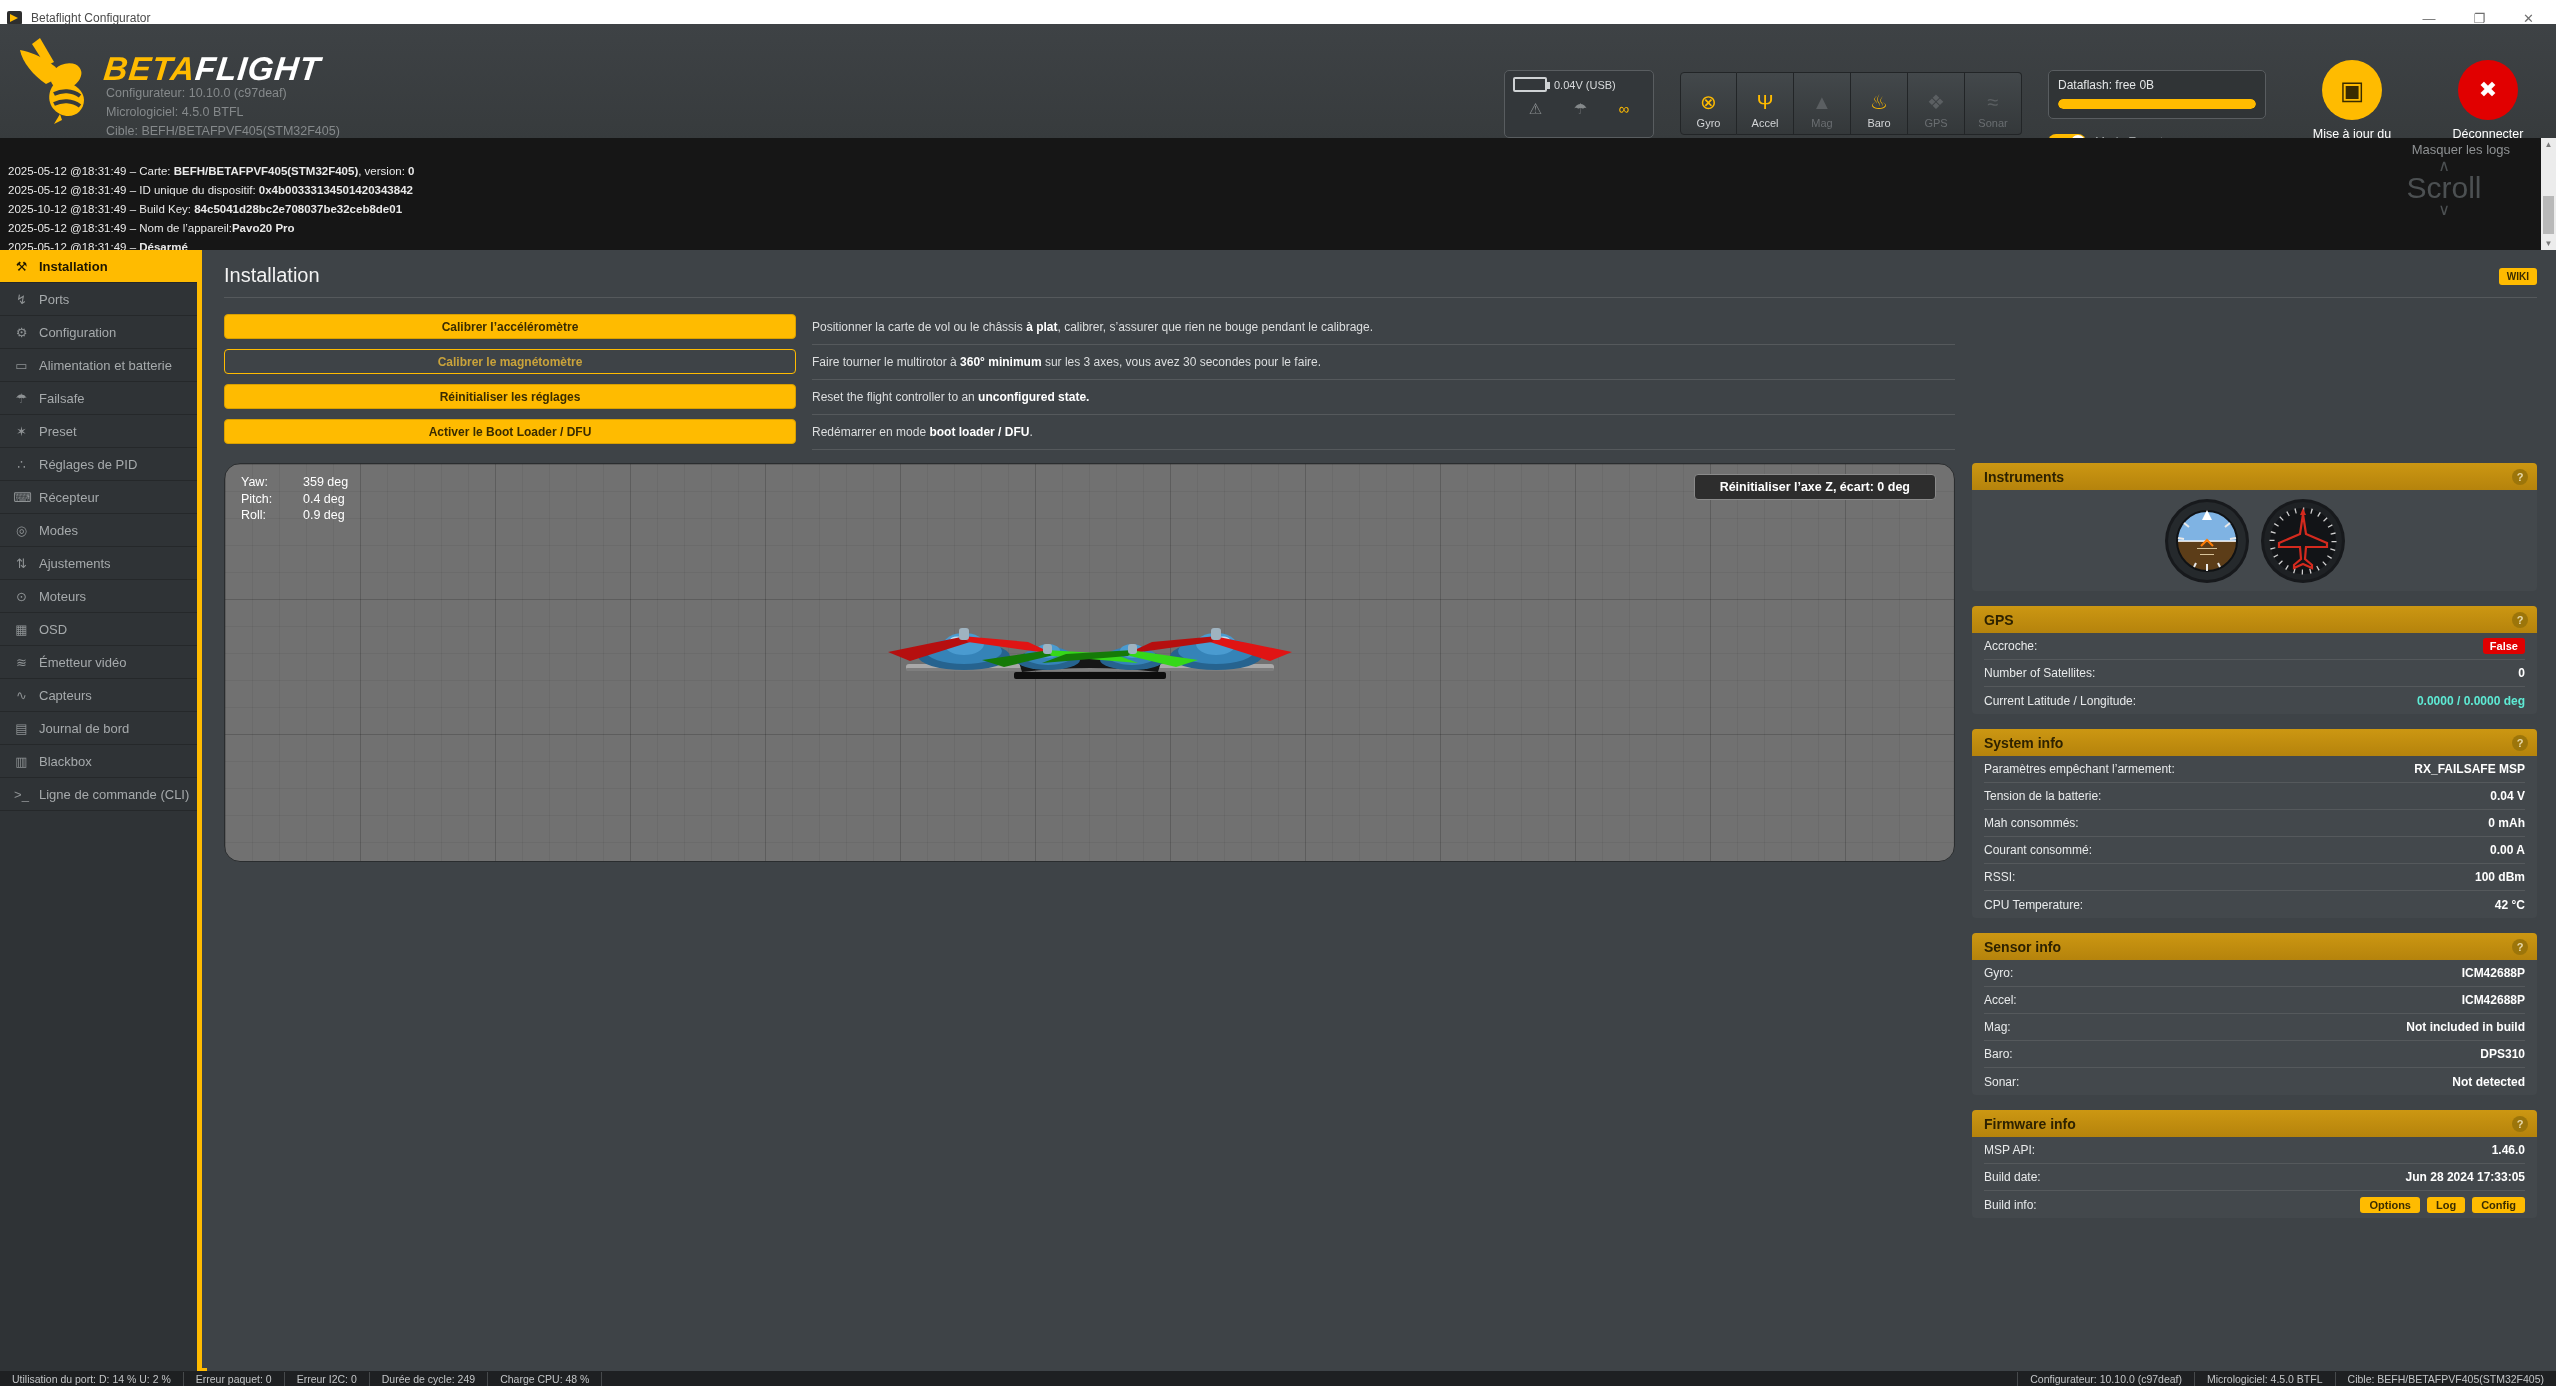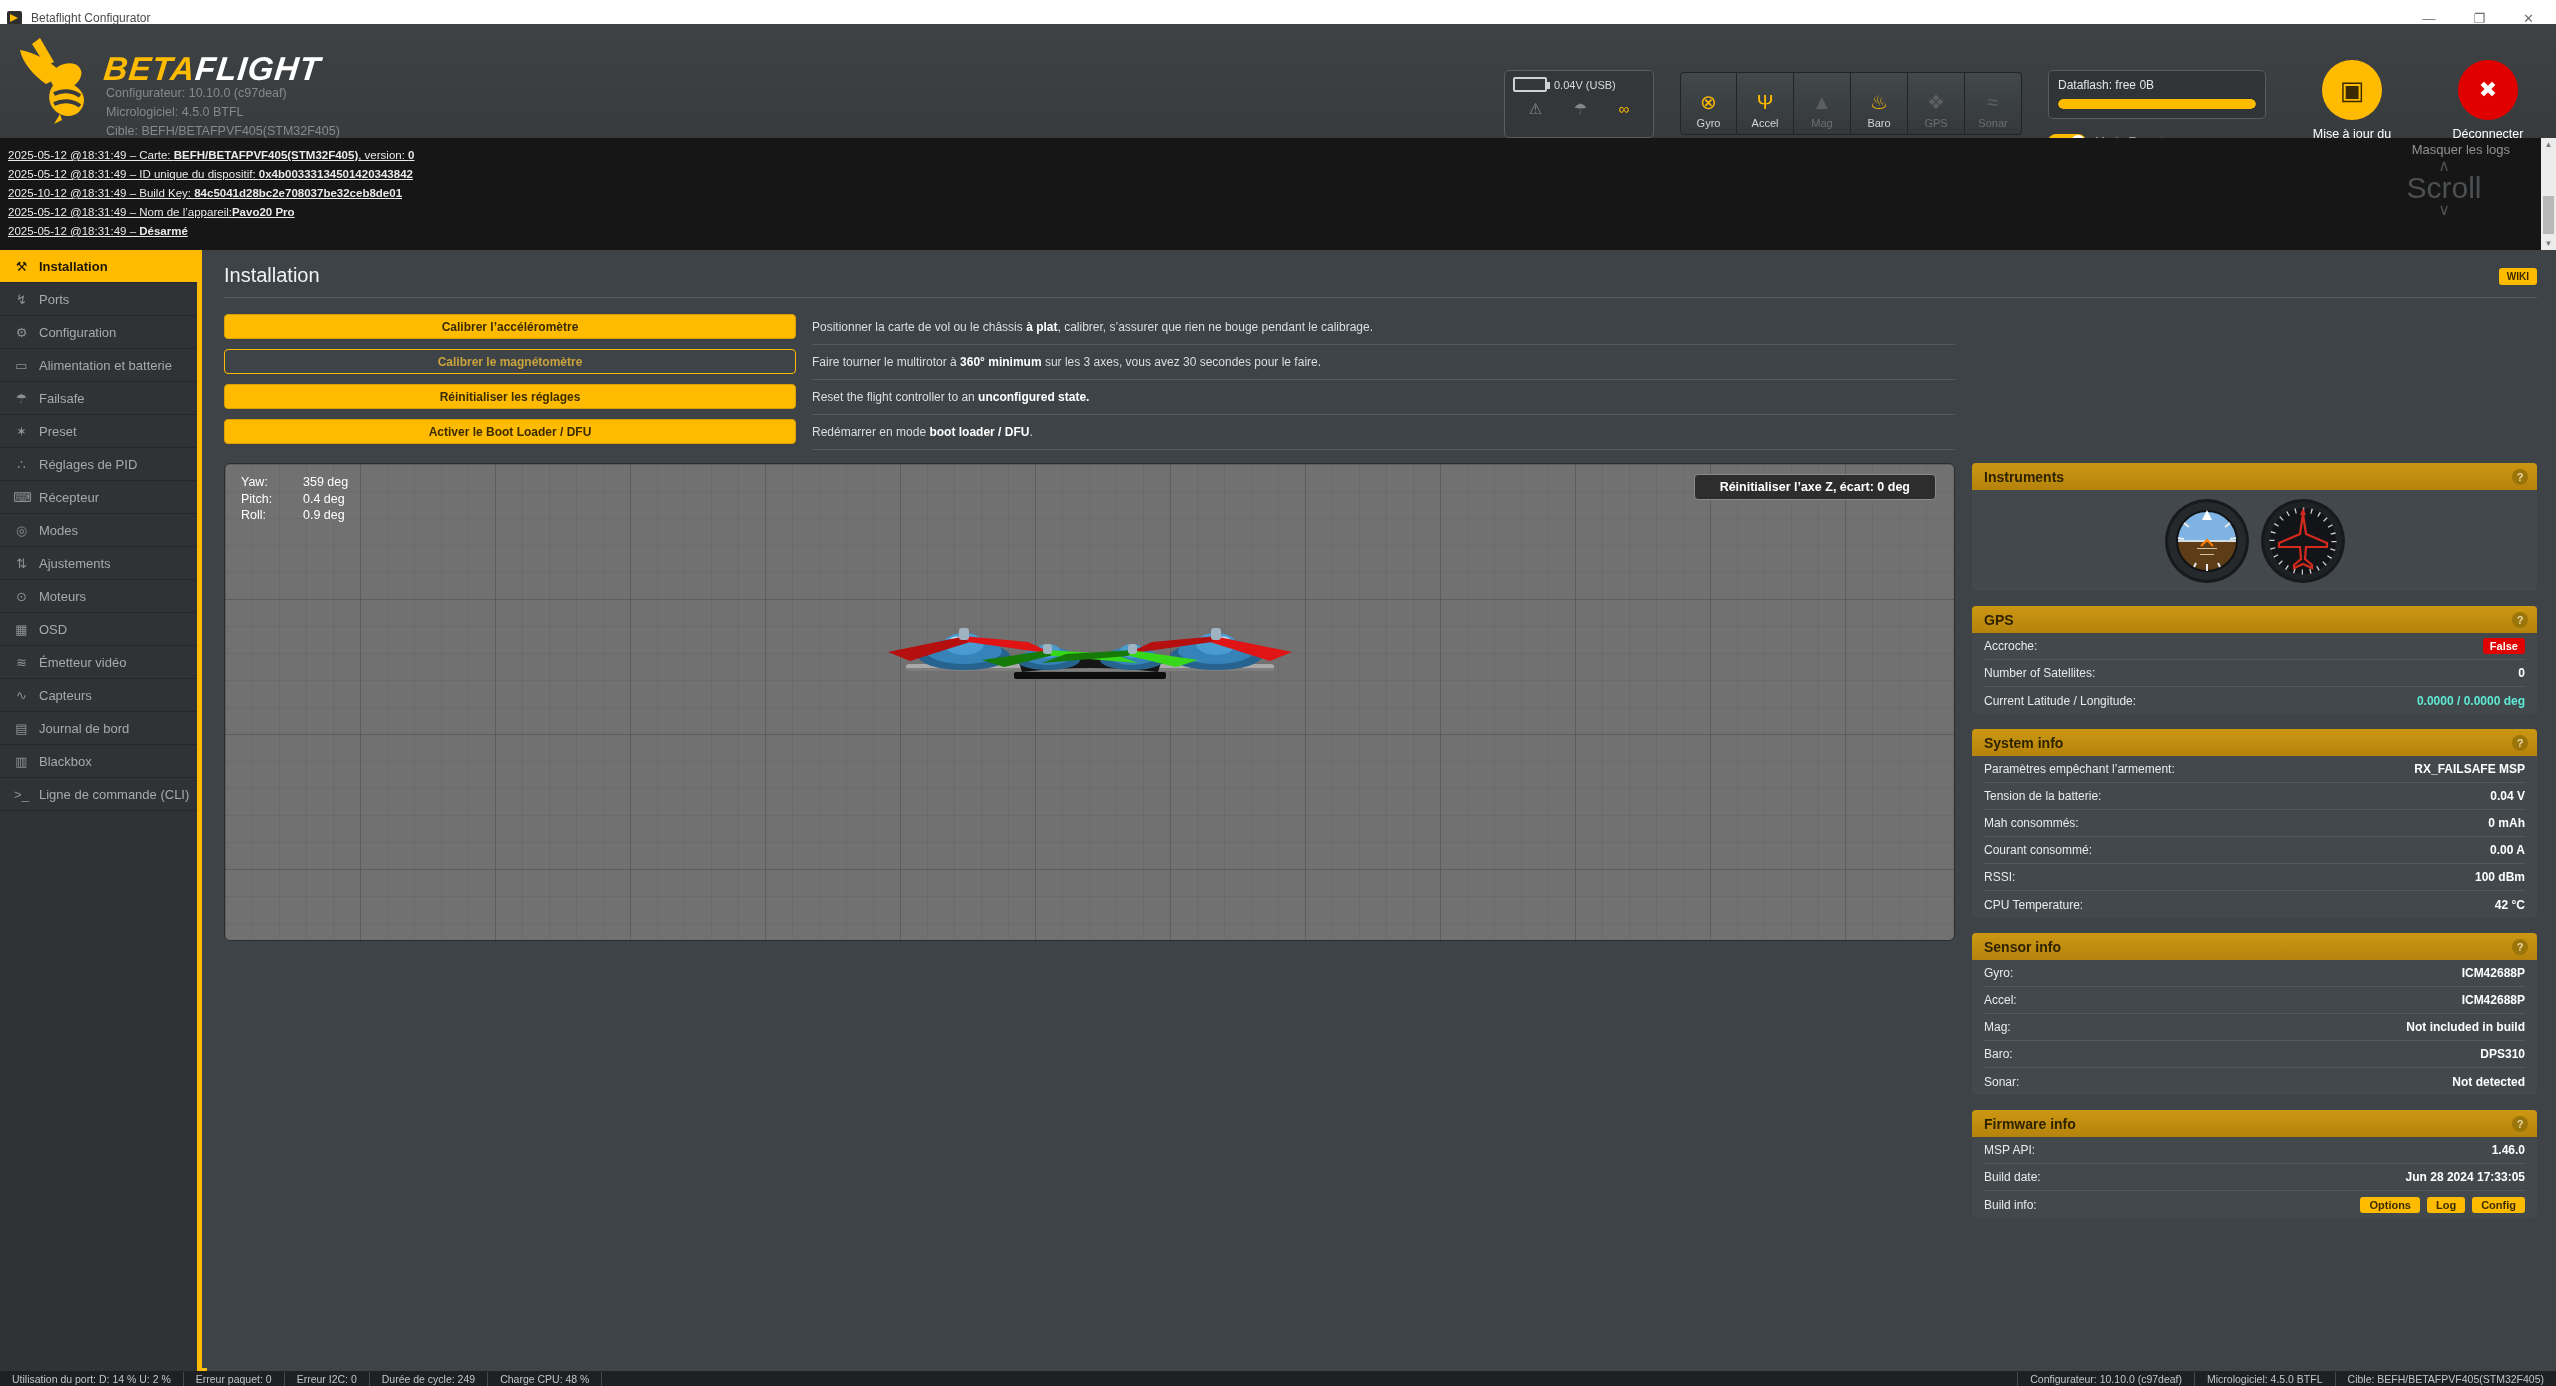--- a/index.html
+++ b/index.html
@@ -60,21 +60,21 @@
   #expert-row .lbl { font-size:12px; color:#9da1a3; }
 
   .round-action { width:120px; margin-top:12px; display:flex; flex-direction:column; align-items:center; cursor:pointer; }
   .round-action .circ { width:60px; height:60px; border-radius:50%; display:flex; align-items:center; justify-content:center; }
   .round-action .circ.yellow { background:#ffbb00; color:#3a2c00; font-size:26px; }
   .round-action .circ.red { background:#e10000; color:#fff; font-size:22px; font-weight:bold; }
   .round-action .cap { margin-top:6px; font-size:12.5px; color:#fff; text-align:center; line-height:16px; }
 
   
   #log { position:absolute; left:0; top:138px; width:2556px; height:112px; background:#161616; }
-  #log-lines { padding:8px 0 0 8px; font-size:11.5px; color:#e9e9e9; line-height:19px;text-decoration:underline; }
+  #log-lines { padding:24px 0 0 8px; font-size:11.5px; color:#e9e9e9; line-height:19px; }
   #log-lines b { font-weight:bold; }
   #hide-logs { position:absolute; right:46px; top:4px; font-size:13px; color:#8e9193; cursor:pointer; }
   #scrollwidget { position:absolute; right:52px; top:22px; width:120px; text-align:center; color:#4c5052; }
   #scrollwidget .chev { font-size:16px; line-height:12px; }
   #scrollwidget .word { font-size:30px; color:#4c5052; line-height:32px; }
   #log-scrollbar { position:absolute; right:0; top:0; width:15px; height:112px; background:#ececec; }
   #log-scrollbar .arr { position:absolute; left:0; width:15px; text-align:center; font-size:8px; color:#7a7a7a; }
   #log-scrollbar .arr.up { top:2px; } #log-scrollbar .arr.dn { bottom:2px; }
   #log-scrollbar .thumb { position:absolute; left:2px; width:11px; top:58px; height:38px; background:#b9b9b9; }
 
@@ -98,22 +98,22 @@
   .act-row { position:absolute; left:17px; width:1731px; height:35px; }
   .act-btn { position:absolute; left:0; top:4px; width:572px; height:25px; border-radius:4px;
     font-size:12px; font-weight:bold; text-align:center; line-height:24px; cursor:pointer; }
   .act-btn.filled { background:#ffbb00; color:#3a2c00; border:1px solid #d9a000; }
   .act-btn.outline { background:transparent; color:#c9a33b; border:1px solid #ffbb00; }
   .act-desc { position:absolute; left:588px; right:0; top:0; height:100%; display:flex; align-items:center;
     font-size:12px; color:#dcdedf; border-bottom:1px solid #55595c; }
   .act-desc b { color:#fff; }
 
   
-  #viewer { position:absolute; left:17px; top:213px; width:1731px; height:478px;
-    border:1px solid #2a2d2f; border-radius:6px; background-color:#717171;
+  #viewer { position:absolute; left:17px; top:213px; width:1731px; height:399px;
+    border:1px solid #2a2d2f; border-radius:16px; background-color:#717171;
     background-image:
       linear-gradient(rgba(0,0,0,0.13) 1px, transparent 1px),
       linear-gradient(90deg, rgba(0,0,0,0.13) 1px, transparent 1px),
       linear-gradient(rgba(0,0,0,0.055) 1px, transparent 1px),
       linear-gradient(90deg, rgba(0,0,0,0.055) 1px, transparent 1px);
     background-size:135px 135px,135px 135px,27px 27px,27px 27px; overflow:hidden; }
   #att-readout { position:absolute; left:16px; top:10px; font-size:12.5px; color:#fff; line-height:16.5px; }
   #att-readout .r { display:flex; } #att-readout .k { width:62px; }
   #reset-z { position:absolute; right:18px; top:10px; background:#2d2d2d; border:1px solid #8a8a8a;
     border-radius:4px; color:#fff; font-size:12.5px; font-weight:bold; padding:5px 25px; cursor:pointer; }

